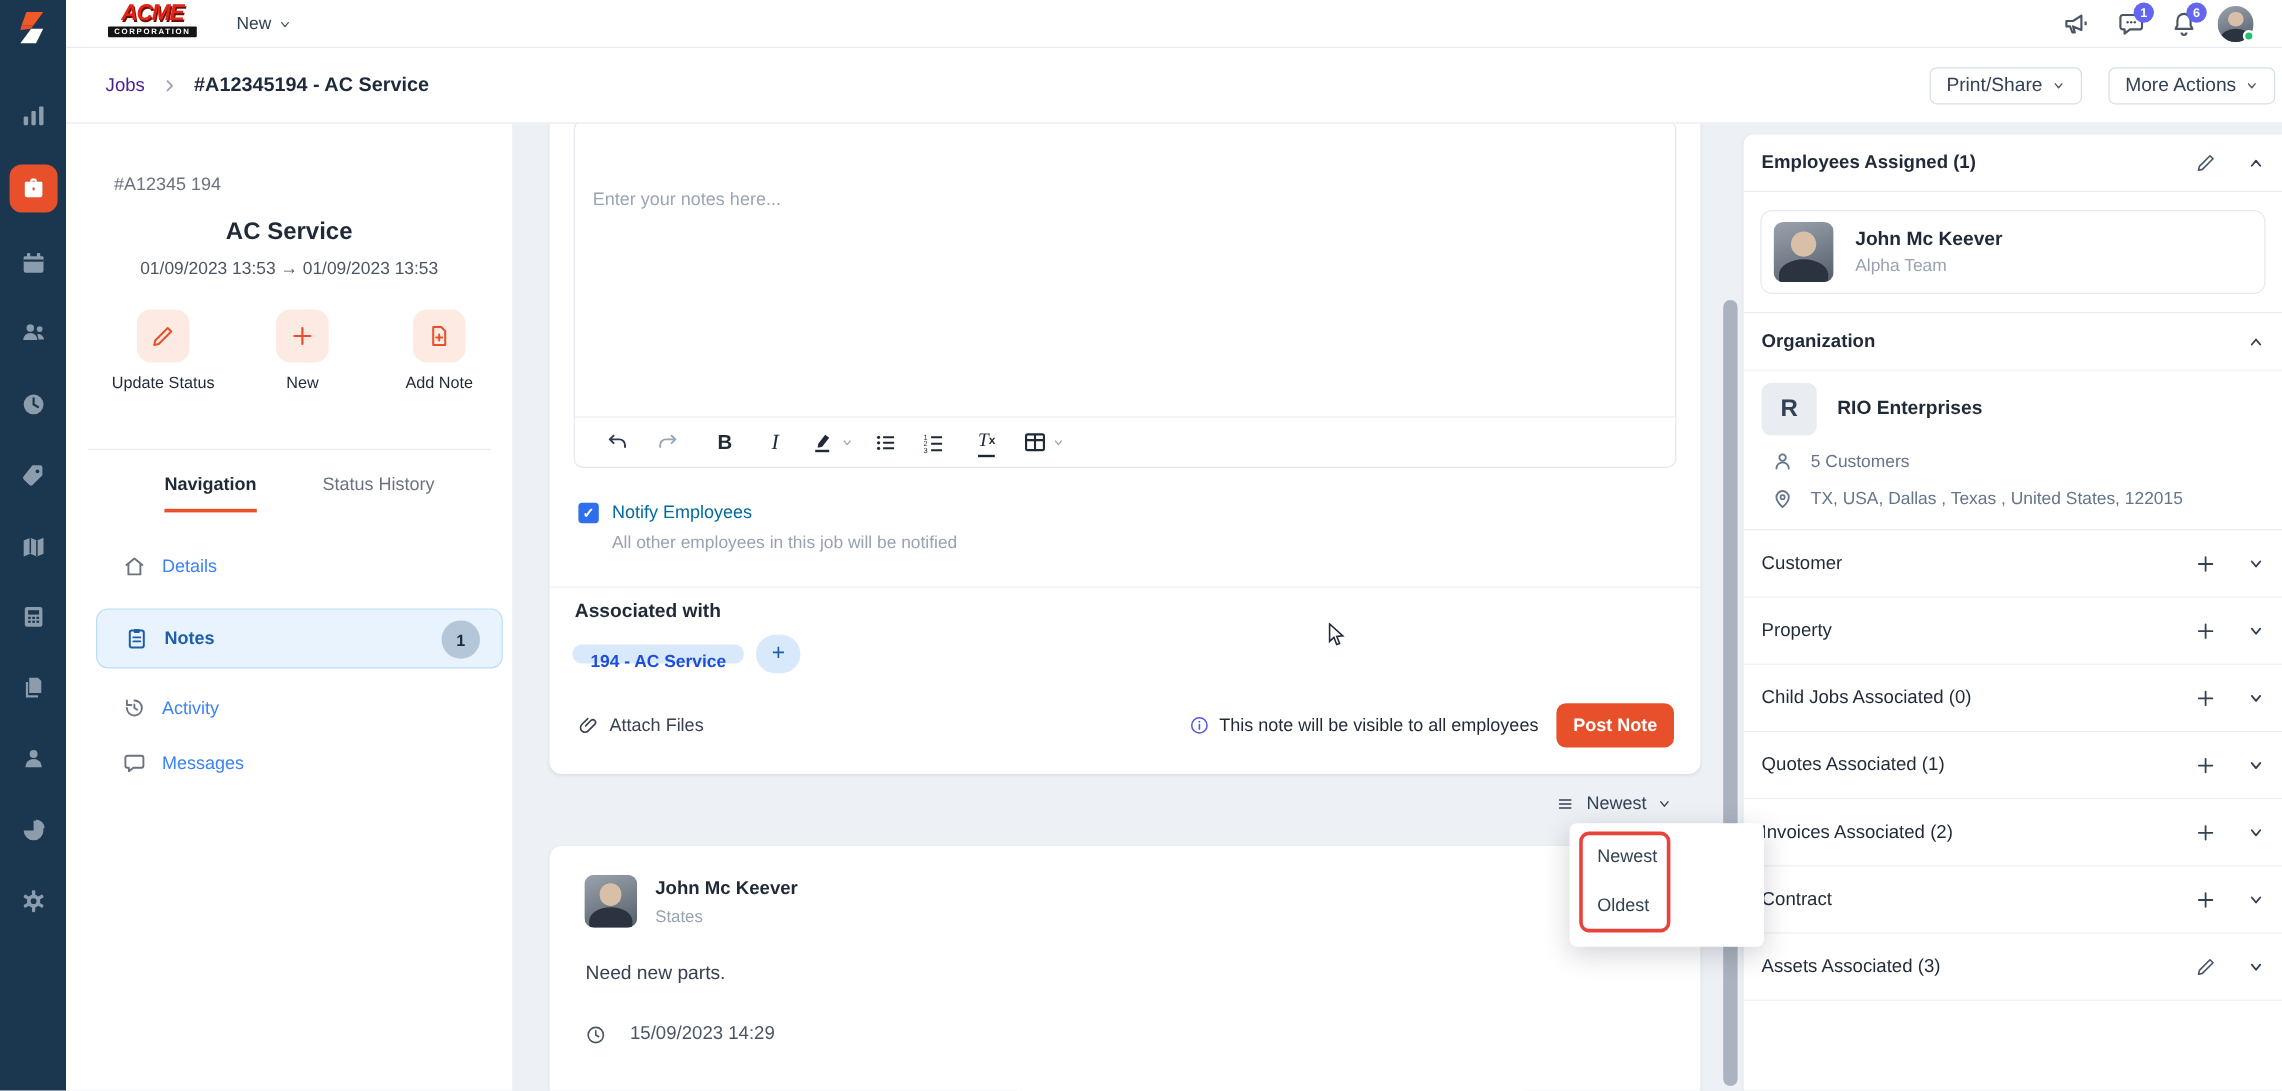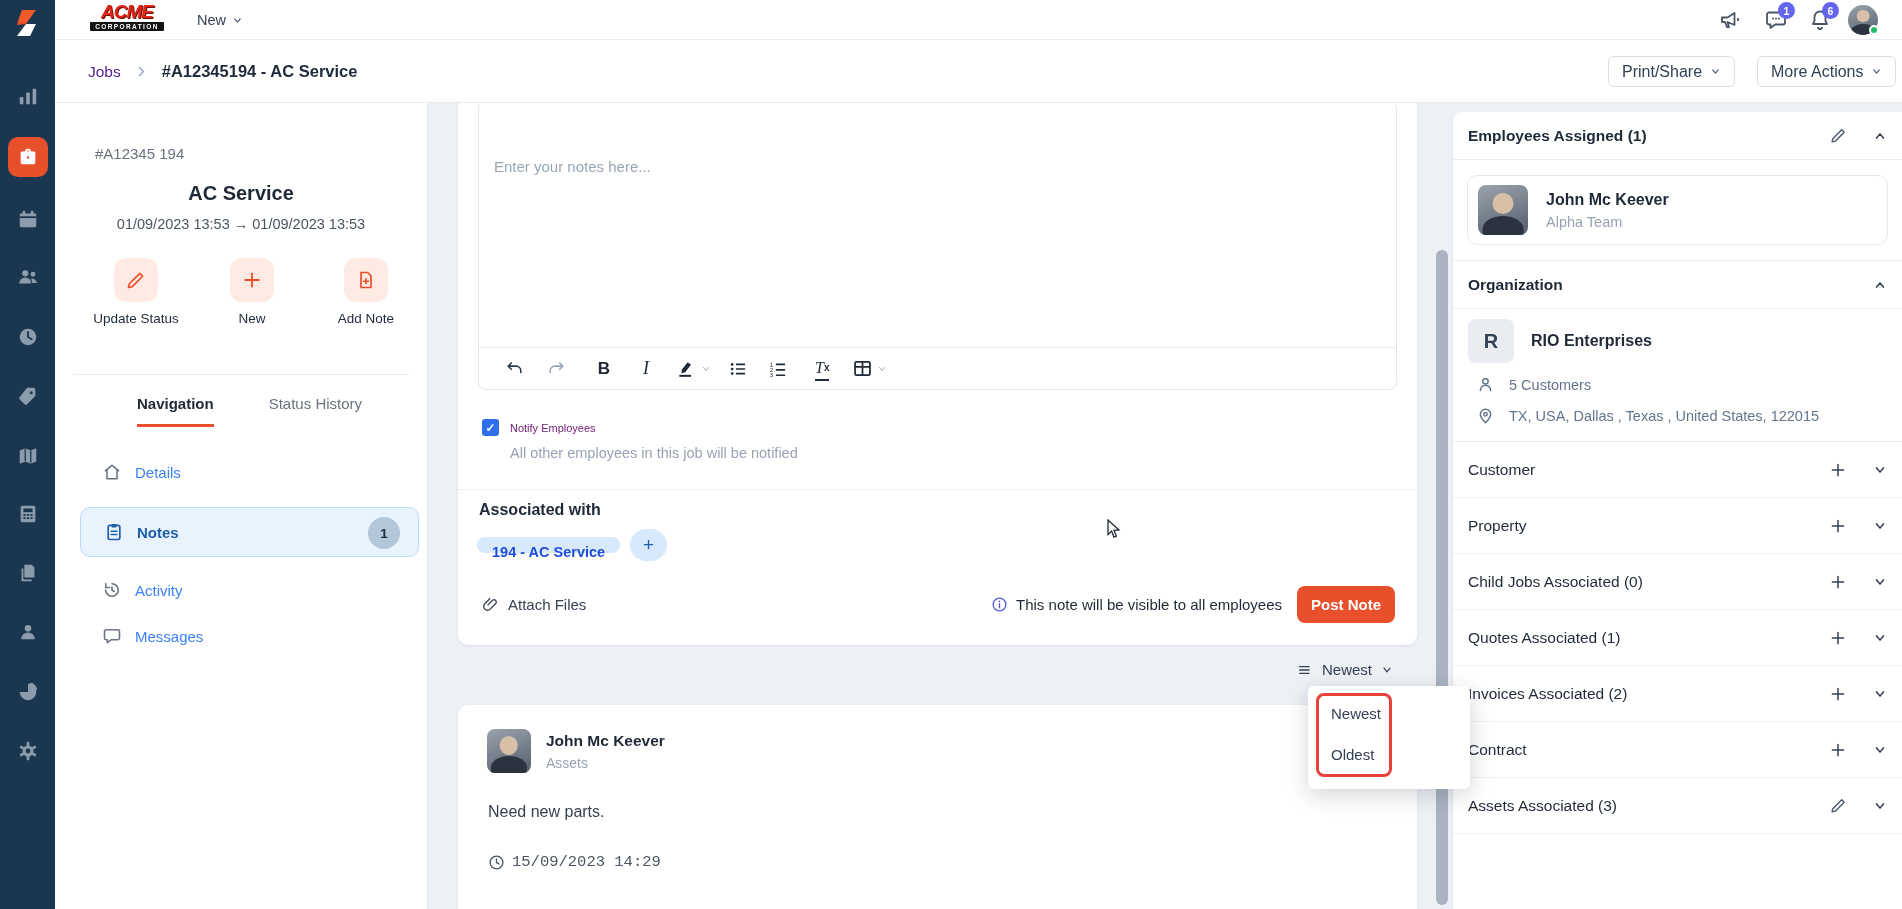--- a/index.html
+++ b/index.html
@@ -57,21 +57,21 @@
   .editorbox { position:absolute; left:20px; right:20px; top:5px; height:290px; border:1px solid #e3e8ee; border-radius:8px; }
   .placeholder { position:absolute; left:15px; top:9px; font-size:15px; color:#9aa5b5;margin-top:48px; }
   .edtoolbar { position:absolute; left:0; right:0; bottom:0; height:42px; border-top:1px solid #e9edf2; display:flex; align-items:center; padding-left:24px; }
   .tb { display:flex; align-items:center; justify-content:center; width:22px; height:24px; cursor:pointer; color:#2b3a4d; }
   .tb-b { font-weight:800; font-size:17px; color:#1f2937; }
   .tb-i { font-style:italic; font-family:"Liberation Serif",serif; font-size:18px; color:#1f2937; }
   .tb-tx { font-style:italic; font-family:"Liberation Serif",serif; font-size:16px; color:#1f2937; border-bottom:2px solid #1f2937; }
   .tb-tx sub { font-style:normal; font-family:"Liberation Sans",sans-serif; font-size:10px; font-weight:700; }
   .notify { position:absolute; left:24px; top:324px; display:flex; align-items:center; gap:11px; cursor:pointer; }
   .checkbox { width:17px; height:17px; border-radius:3px; background:#2f6fed; color:#fff; font-size:12px; font-weight:700; display:flex; align-items:center; justify-content:center; }
-  .notify-label { font-size:11px; color:#701a75; }
+  .notify-label { font-size:15px; color:#0369a1; }
   .notify-hint { position:absolute; left:52px; top:350px; font-size:14.5px; color:#98a2b3; }
   .mc-div { position:absolute; left:0; right:0; top:394px; height:1px; background:#eef1f5; }
   .assoc-h { position:absolute; left:21px; top:406px; font-size:16px; font-weight:700; color:#1f2937; }
   .chiprow { position:absolute; left:19px; top:434px; display:flex; gap:10px; align-items:center; }
   .chip { height:16px; border-radius:16px; background:#d7e9fb; color:#1d4ed8; font-weight:600; font-size:14.5px; display:flex; align-items:center; gap:7px; padding:0 15px; cursor:pointer;flex-direction:column; }
   .chip-add { width:37px; height:32px; border-radius:16px; background:#d7e9fb; color:#1d5fa8; font-size:19px; display:flex; align-items:center; justify-content:center; cursor:pointer; }
   .attachrow { position:absolute; left:24px; right:22px; top:491px; height:37px; display:flex; align-items:center; }
   .attach { display:flex; align-items:center; gap:9px; font-size:15px; color:#374151; cursor:pointer; }
   .vis-note { margin-left:auto; display:flex; align-items:center; gap:8px; font-size:15px; color:#1f2937; margin-right:15px; }
   .postbtn { width:98px; height:37px; background:#e8502b; border:none; border-radius:8px; color:#fff; font-size:15px; font-weight:700; cursor:pointer; font-family:"Liberation Sans",sans-serif; }
@@ -83,21 +83,21 @@
   .menu { position:absolute; left:1308px; top:686px; width:162px; height:103px; background:#fff; border-radius:6px; box-shadow:0 6px 22px rgba(15,23,42,.18); z-index:50; padding-top:7px; }
   .menu-opt { height:41px; display:flex; align-items:center; padding-left:23px; font-size:15px; color:#334155; cursor:pointer; }
   .redbox { position:absolute; left:8px; top:7px; width:76px; height:84px; border:3px solid #e8433a; border-radius:8px; pointer-events:none; }
 
   
   .notecard { position:absolute; left:458px; top:705px; width:959px; height:230px; background:#fff; border-radius:10px; box-shadow:0 1px 3px rgba(16,24,40,.07); z-index:4; }
   .nc-avatar { position:absolute; left:29px; top:24px; width:44px; height:44px; border-radius:8px; overflow:hidden; }
   .nc-name { position:absolute; left:88px; top:27px; font-size:15.5px; font-weight:700; color:#1f2937; }
   .nc-role { position:absolute; left:88px; top:50px; font-size:14px; color:#98a2b3; }
   .nc-body { position:absolute; left:30px; top:98px; font-size:16px; color:#374151; }
-  .nc-time { position:absolute; left:30px; top:148px; display:flex; align-items:center; gap:7px; font-size:15.5px; color:#4b5563;font-family:Liberation Mono, monospace; }
+  .nc-time { position:absolute; left:30px; top:148px; display:flex; align-items:center; gap:20px; font-size:15.5px; color:#4b5563; }
 
   .scrollbar { position:absolute; left:1436px; top:250px; width:12px; height:655px; background:#aab3bf; border-radius:6px; z-index:8; }
 
   
   .rightpanel { position:absolute; left:1453px; top:112px; right:0; bottom:0; background:#fff; z-index:5; border-radius:8px 0 0 0; box-shadow:0 1px 3px rgba(16,24,40,.06); }
   .rp-head { height:48px; display:flex; align-items:center; padding:0 15px; border-bottom:1px solid #e7ebf0; }
   .rp-title { font-size:15.5px; font-weight:600; color:#1f2937; }
   .rp-actions { margin-left:auto; display:flex; align-items:center; gap:26px; }
   .empcard { margin:15px 14px; height:70px; border:1px solid #e5e9ef; border-radius:10px; display:flex; align-items:center; padding-left:10px; gap:18px; }
   .emp-avatar { width:50px; height:50px; border-radius:8px; overflow:hidden; flex:none; }
@@ -473,21 +473,21 @@
     <div class="menu-opt">Newest</div>
     <div class="menu-opt">Oldest</div>
     <div class="redbox"></div>
   </div>
 
   <div class="notecard">
     <div class="nc-avatar">
         <div class="avatar-photo"></div>
       </div>
     <div class="nc-name">John Mc Keever</div>
-    <div class="nc-role">Assets</div>
+    <div class="nc-role">States</div>
     <div class="nc-body">Need new parts.</div>
     <div class="nc-time">
       <svg width="17" height="17" viewBox="0 0 24 24">
           <circle cx="12" cy="12" r="9" fill="none" stroke="#4b5563" stroke-width="1.9"></circle>
           <path d="M12 7v5l3.4 2" fill="none" stroke="#4b5563" stroke-width="1.9" stroke-linecap="round"></path>
         </svg>
       <span>15/09/2023 14:29</span>
     </div>
   </div>
 

